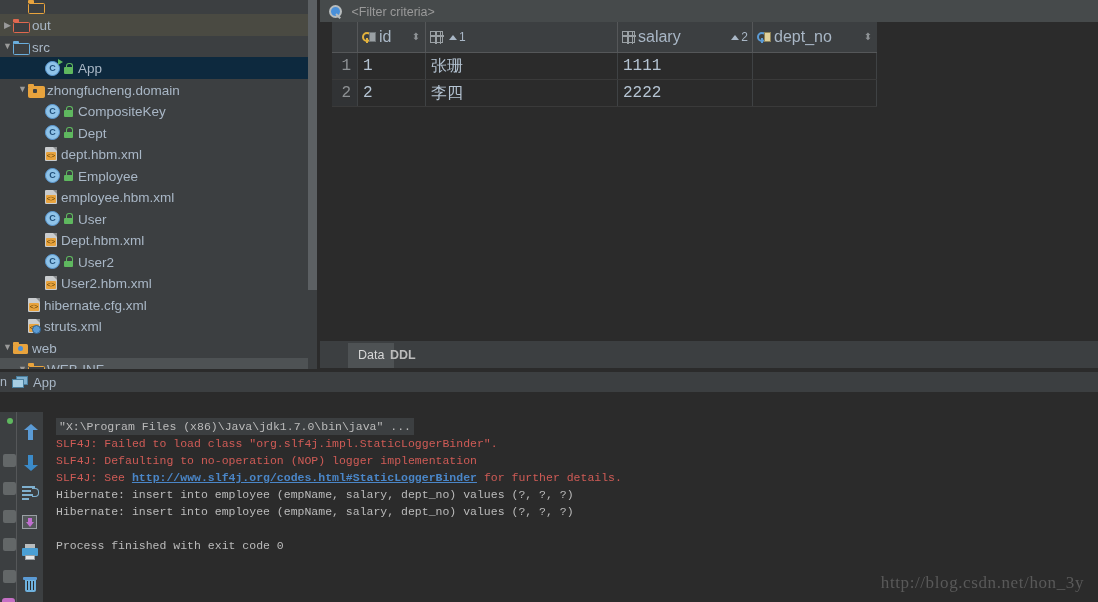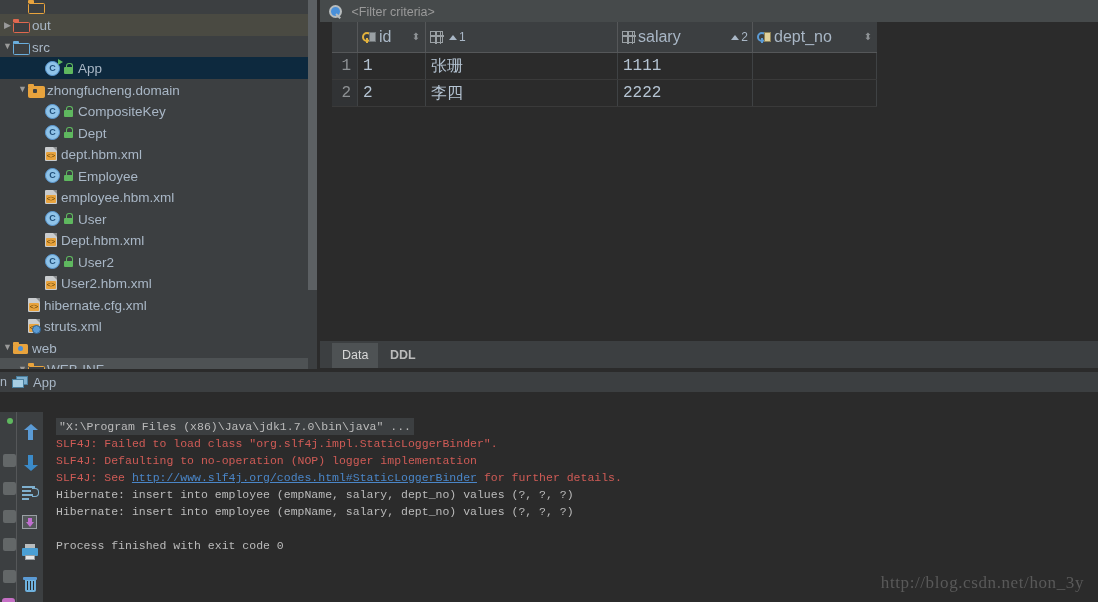--- a/index.html
+++ b/index.html
@@ -169,21 +169,21 @@
   
   #data-tabs {
     position: absolute; left: 320px; top: 340px; width: 778px; height: 28px;
     background: #3c3f41; border-top: 1px solid #2b2b2b;
   }
   .dtab {
     position: absolute; top: 2px; height: 26px; line-height: 25px;
     font-size: 12.5px; color: #bbbbbb; padding: 0 10px; box-sizing: border-box;
   }
   .dtab.active { background: #4e5254; color: #d8d8d8; }
-  #tab-data { left: 12px; }
+  #tab-data { left: 28px; }
   #tab-ddl { left: 60px; font-weight: bold; }
   #data-tabs-underline { position:absolute; left:0; bottom:0; width:778px; height:1px; background:#2b2b2b; }
 
   
   #h-splitter { position: absolute; left: 0; top: 369px; width: 1098px; height: 3px; background: #2b2b2b; }
 
   
   #run-window { position: absolute; left: 0; top: 372px; width: 1098px; height: 230px; background: #3c3f41; }
   #run-tab-strip { position: absolute; left: 0; top: 0; width: 1098px; height: 20px; background: #3c3f41; }
   #run-tab-prefix { position:absolute; left: 0; top: 2px; font-size: 12.5px; color: #a9b7c6; line-height: 17px; }
@@ -238,21 +238,21 @@
   .trash-ico .can b:nth-child(3){ left:8px; }
 
   #console-text {
     position: absolute; left: 43px; top: 20px; width: 1055px; height: 210px;
     font-family: "Liberation Mono", monospace; font-size: 11.5px; line-height: 17px;
     color: #bbbbbb; padding: 6px 0 0 13px; box-sizing: border-box;
   }
   .cline { white-space: pre; height: 17px; }
   .cline.cmd { background: #3c3f41; display: inline-block; padding: 0 3px; color: #bbbbbb; }
   .cline.err { color: #cf5b56; }
-  .clink { color: #4a86c8; text-decoration: underline; }
+  .clink { color: #4a86c8; text-decoration: underline; font-weight: bold; }
   .cline.blank { height: 17px; }
 
   #watermark {
     position: absolute; right: 14px; bottom: 9px;
     font-family: "Liberation Serif", serif; font-size: 17px; color: #595959;
     letter-spacing: 0.6px;
   }
 </style>
 </head>
 <body>

